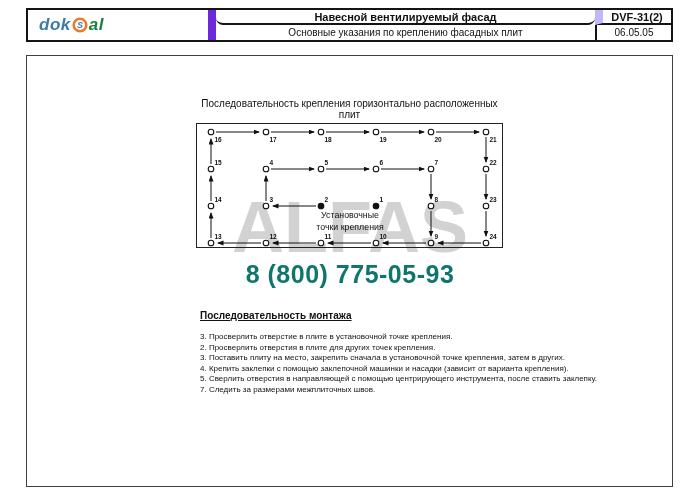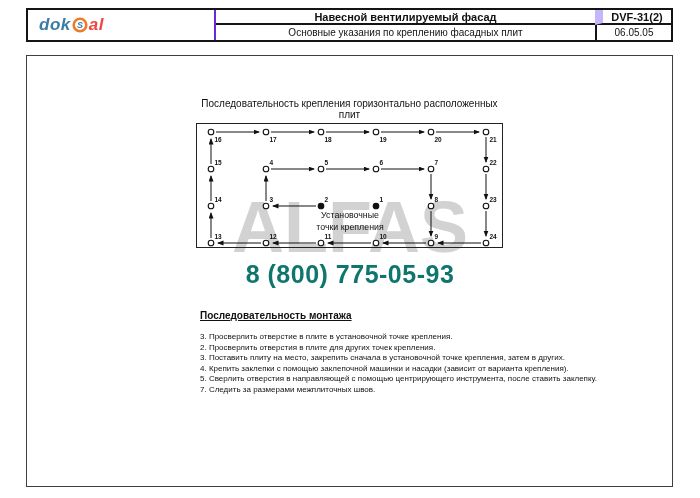--- a/index.html
+++ b/index.html
@@ -9,34 +9,34 @@
     font-family:"Liberation Sans","DejaVu Sans",sans-serif;
     color:#111;
   }
   
   .title-block{
     position:absolute;left:26px;top:8px;width:647px;height:34px;
     border:2px solid #141414;background:#fff;
     display:grid;grid-template-columns:188px 1fr 76px;grid-template-rows:1fr 1fr;
     box-sizing:border-box;z-index:3;
   }
-  .cell-logo{grid-row:1/3;grid-column:1;border-right:2px solid #6d28d9;
+  .cell-logo{grid-row:1/3;grid-column:1;border-right:8px solid #6d28d9;
     display:flex;align-items:center;padding-left:11px;}
   .cell-title{grid-row:1;grid-column:2;border-bottom:2px solid #141414;
     display:flex;align-items:center;justify-content:center;
-    font-weight:bold;font-size:11px;}
+    font-weight:bold;font-size:11px;border-radius:7px;}
   .cell-subtitle{grid-row:2;grid-column:2;
     display:flex;align-items:center;justify-content:center;font-size:10px;}
   .cell-num{grid-row:1;grid-column:3;border-left:8px solid #c4b5fd;border-bottom:2px solid #141414;
     display:flex;align-items:center;justify-content:center;font-weight:bold;font-size:11px;}
   .cell-date{grid-row:2;grid-column:3;border-left:2px solid #141414;
     display:flex;align-items:center;justify-content:center;font-size:10px;}
   .logo{display:flex;align-items:center;font-style:italic;font-weight:bold;font-size:17px;}
   .logo .dok{color:#3c7aa8;letter-spacing:0.5px;}
-  .logo .al{color:#ef4444;letter-spacing:0.5px;}
+  .logo .al{color:#15803d;letter-spacing:0.5px;}
   .logo .sball{margin:0 1px;display:block;}
   
   .content-frame{
     position:absolute;left:26px;top:55px;width:647px;height:432px;
     border:1.5px solid #3f3f3f;box-sizing:border-box;background:transparent;z-index:0;
   }
   
   .diagram-heading{
     position:absolute;left:196px;top:98px;width:307px;text-align:center;
     font-size:10px;z-index:2;

